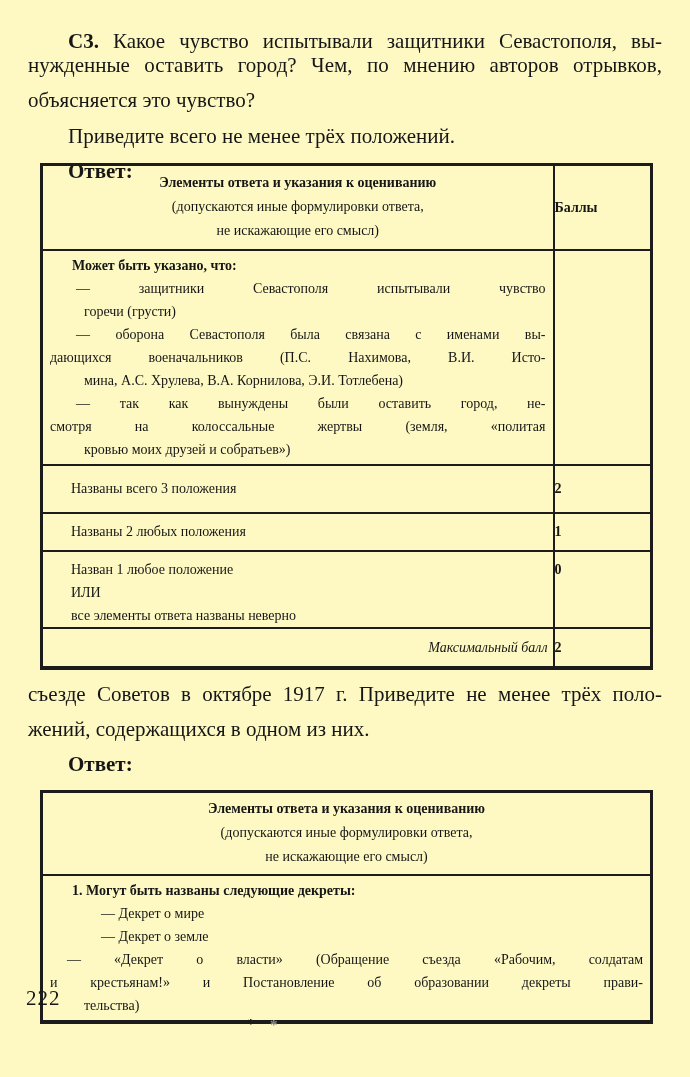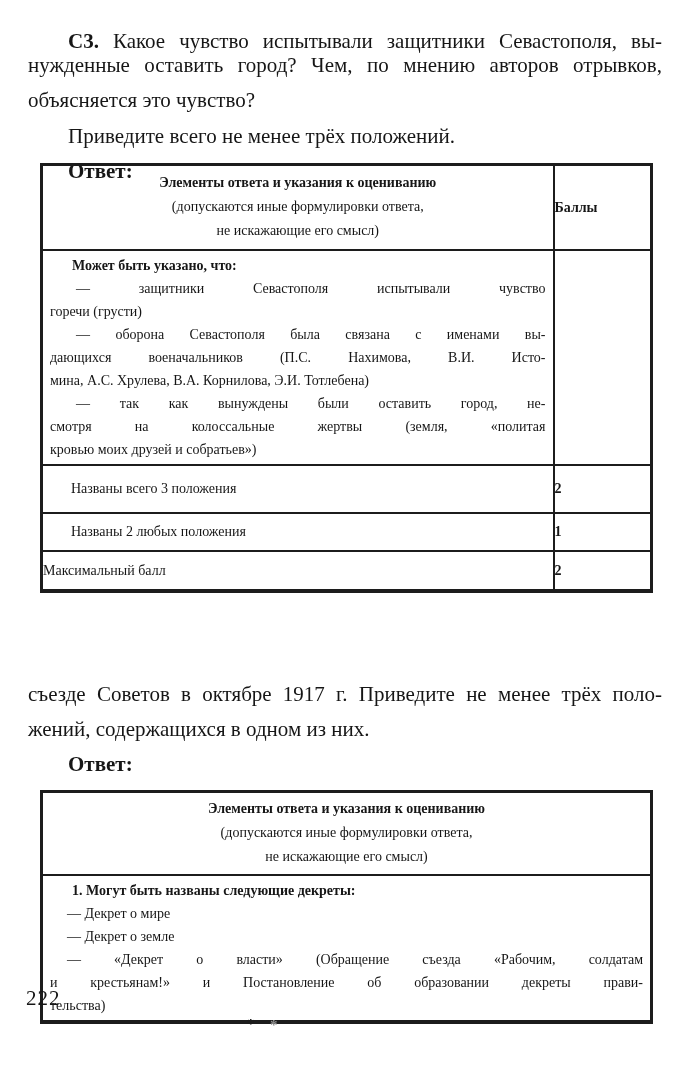--- a/index.html
+++ b/index.html
@@ -1,26 +1,26 @@
 <!DOCTYPE html>
 <html lang="ru"><head>
 <meta charset="utf-8">
 <style>
   html,body{margin:0;padding:0;background:#e8e8e8;}
   .page{
     position:relative;
     width:690px;height:1077px;
-    background:#ffffff;
+    background:#fef9c3;
     font-family:"Liberation Serif","DejaVu Serif",serif;
     color:#161616;
     overflow:hidden;
   }
   .para{position:absolute;left:28px;width:634px;font-size:21px;line-height:23.5px;}
   .line{white-space:nowrap;margin-top:12px;}
-  .wrapline{white-space:normal;}
+  .wrapline{white-space:normal;margin-left:34px;}
   .stretch{text-align:justify;text-align-last:justify;white-space:normal;}
   .b{font-weight:bold;}
   .ind40{text-indent:40px;}
   table.grid{
     position:absolute;left:40px;width:610px;
     border-collapse:collapse;table-layout:fixed;
     font-size:14px;line-height:23px;color:#161616;
   }
   table.grid td{
     border:2px solid #1c1c1c;
@@ -30,21 +30,21 @@
   }
   table.t1{top:163px;border:3px solid #1c1c1c;border-bottom-width:4px;}
   table.t2{top:790px;border:3px solid #1c1c1c;border-bottom-width:4px;}
   .hcell{text-align:center;line-height:24px;}
   .score-col{width:95px;text-align:left;font-weight:bold;}
   .cell-pad{padding:3px 7px 3px 7px !important;vertical-align:top !important;}
   .cell-left{padding-left:28px !important;}
   .ind-lead{text-indent:22px;}
   .ind-dash{text-indent:26px;}
   .ind-dash2{text-indent:17px;}
-  .maxrow{padding-right:5px !important;}
+  .maxrow{text-align:right;font-style:italic;padding-right:5px !important;}
   .vtop{vertical-align:top !important;padding-top:6px !important;}
   .footmark{position:absolute;font-size:15px;font-weight:bold;line-height:10px;}
   .pagenum{position:absolute;left:26px;top:986px;font-size:21px;letter-spacing:1px;}
 </style>
 </head>
 <body>
 
 <div class="page">
 
   <div class="para" style="top:30px;">
@@ -84,20 +84,28 @@
       <td class="score-col"></td>
     </tr>
     <tr style="height:48px;">
       <td class="cell-left">Названы всего 3 положения</td>
       <td class="score-col">2</td>
     </tr>
     <tr style="height:38px;margin-top:23px;">
       <td class="cell-left">Названы 2 любых положения</td>
       <td class="score-col">1</td>
     </tr>
+    <tr style="height:77px;">
+      <td class="cell-left vtop">
+        <div>Назван 1 любое положение</div>
+        <div>ИЛИ</div>
+        <div>все элементы ответа названы неверно</div>
+      </td>
+      <td class="score-col vtop">0</td>
+    </tr>
     <tr style="height:40px;">
       <td class="maxrow">Максимальный балл</td>
       <td class="score-col">2</td>
     </tr>
   </tbody>
     </table>
 
   <div class="para" style="top:683px;line-height:23px;">
     <div class="stretch">съезде Советов в октябре 1917 г. Приведите не менее трёх поло-</div>
     <div class="line">жений, содержащихся в одном из них.</div>

